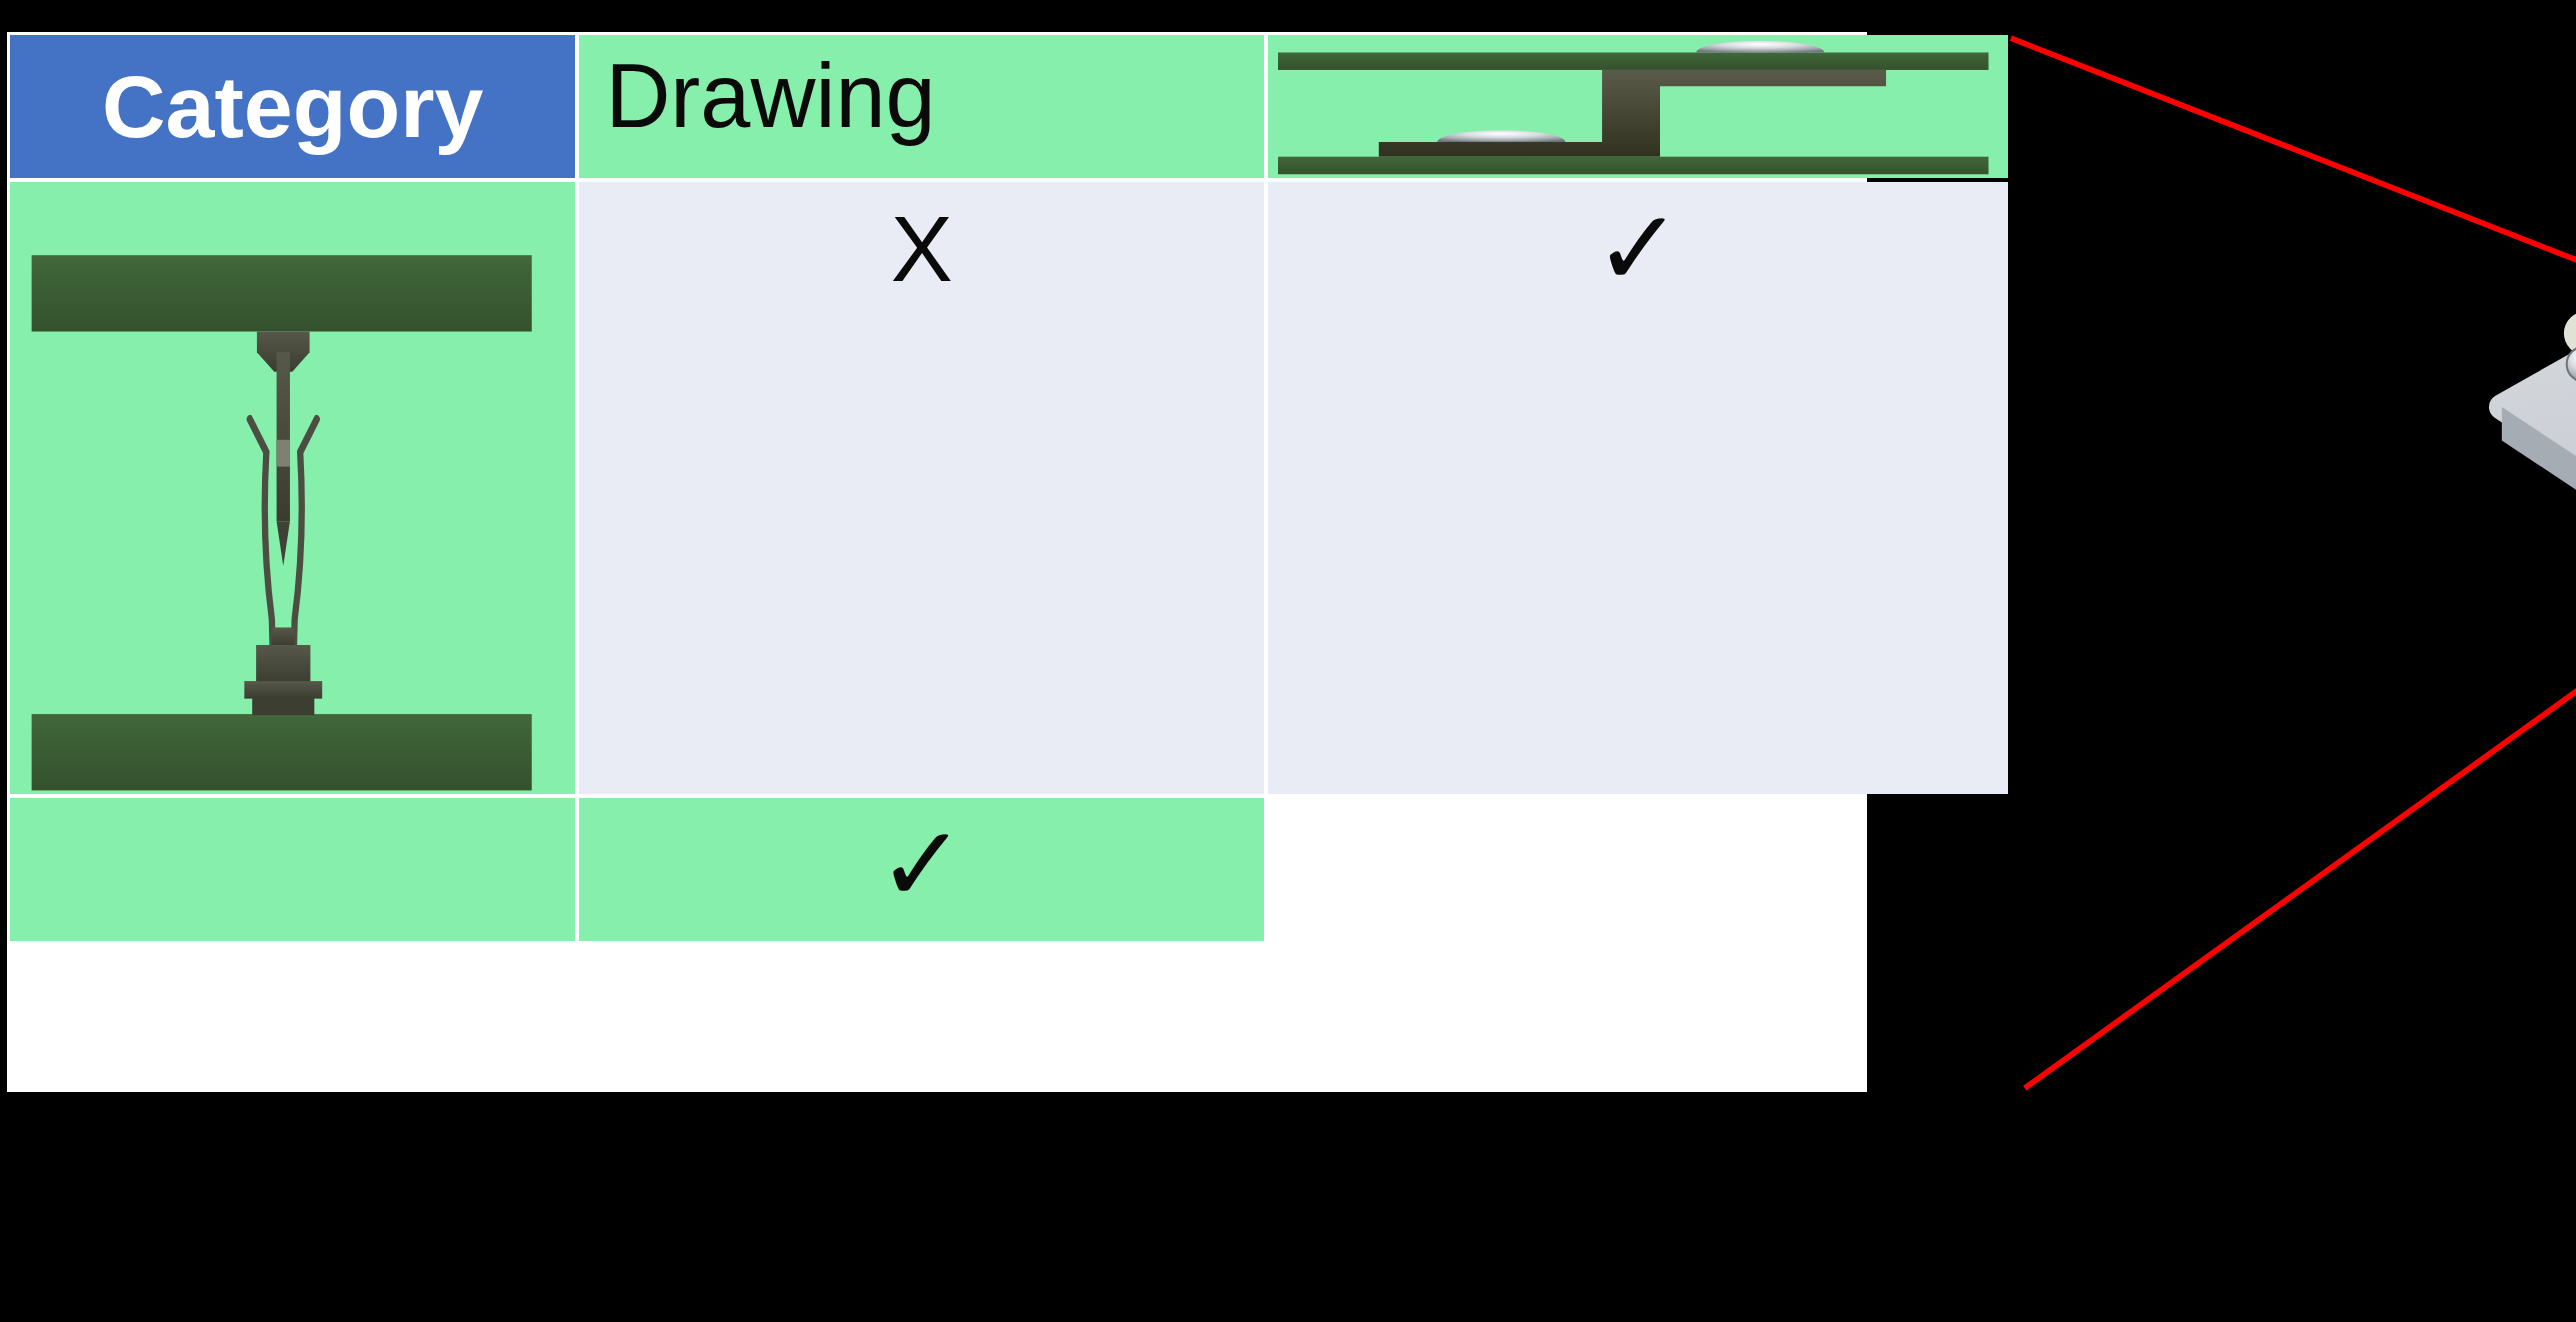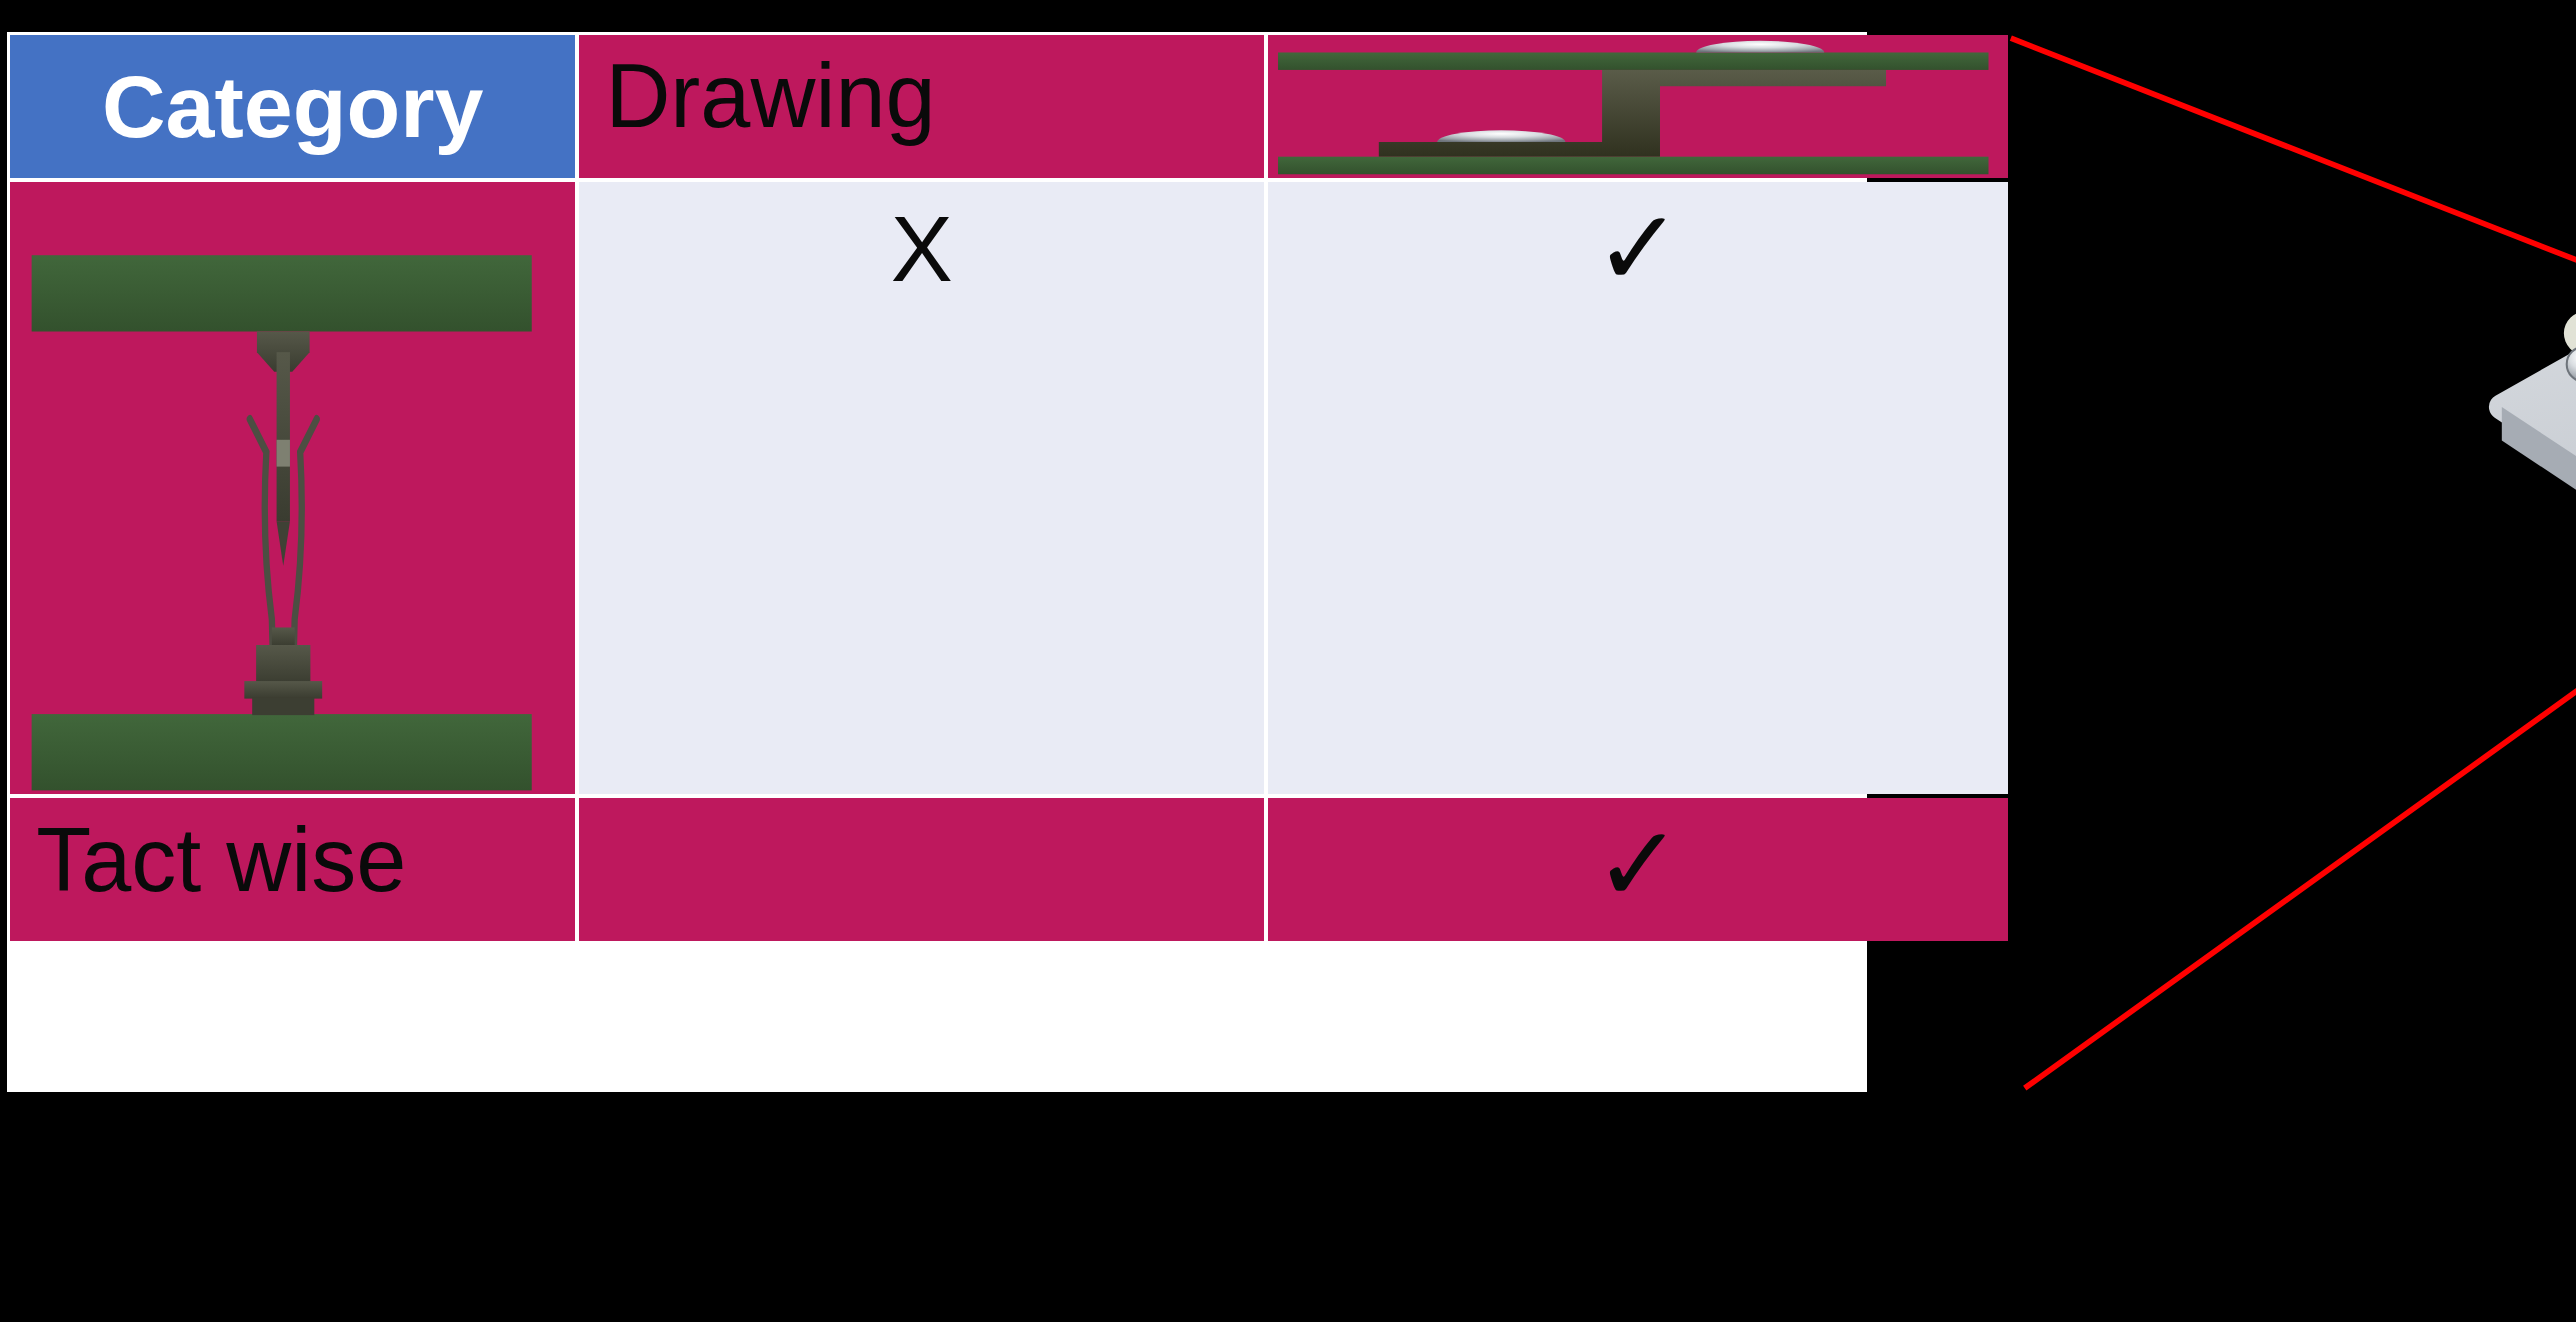--- a/index.html
+++ b/index.html
@@ -12,21 +12,21 @@
     position:absolute;left:7.2px;top:32px;width:1860px;height:1060px;
     background:#fff;box-sizing:border-box;padding:3.1px;
     display:grid;grid-template-columns:565px 685px 740px;
     grid-template-rows:143px 612px 143px 144px;gap:4.1px;
   }
   .cell{position:relative;box-sizing:border-box;overflow:hidden;}
   .hcell{
     background:#4472C4;color:#fff;font-size:88px;font-weight:bold;
     display:flex;align-items:center;justify-content:center;
   }
-  .row-dark{background:#be185d;}
+  .row-dark{background:#86efac;}
   .row-light{background:#E9EBF5;}
   .lcell{font-size:90px;color:#0A0A0A;padding:10.3px 0 0 26px;}
   .mcell{display:flex;justify-content:center;align-items:flex-start;color:#0A0A0A;}
   .x-mark{font-size:93px;padding-top:13.4px;}
   .check-mark{font-size:106px;font-weight:bold;padding-top:5.2px;}
   .dcell svg{position:absolute;left:0;top:0;width:100%;height:100%;}
   
   .callout-svg{position:absolute;left:0;top:0;width:3863px;height:1322px;pointer-events:none;}
   .device-svg{position:absolute;left:2431px;top:14.4px;width:1423px;height:1200px;}
 </style>
@@ -90,21 +90,20 @@
         <rect x="666" y="864" width="58" height="36" fill="url(#conG)"></rect>
         <rect x="626" y="898" width="138" height="76" fill="url(#conG)"></rect>
         <rect x="596" y="968" width="198" height="34" fill="url(#conG)"></rect>
         <rect x="616" y="1000" width="158" height="34" fill="#3C3E32"></rect>
       </svg>
     </div>
 
     <div class="cell row-light mcell x-mark">X</div>
     <div class="cell row-light mcell check-mark">✓</div>
 
-    <div class="cell row-dark lcell">Tact wise</div>
     <div class="cell row-dark mcell x-mark"></div>
     <div class="cell row-dark mcell check-mark">✓</div>
   </div>
 
   <svg class="device-svg" viewBox="0 0 2762 2330">
     <defs>
       <radialGradient id="domeG" cx="58%" cy="38%" r="80%">
         <stop offset="0" stop-color="#F8FAFC"></stop>
           <stop offset="0.45" stop-color="#E7EAEF"></stop>
         <stop offset="0.78" stop-color="#C9CFD7"></stop>

